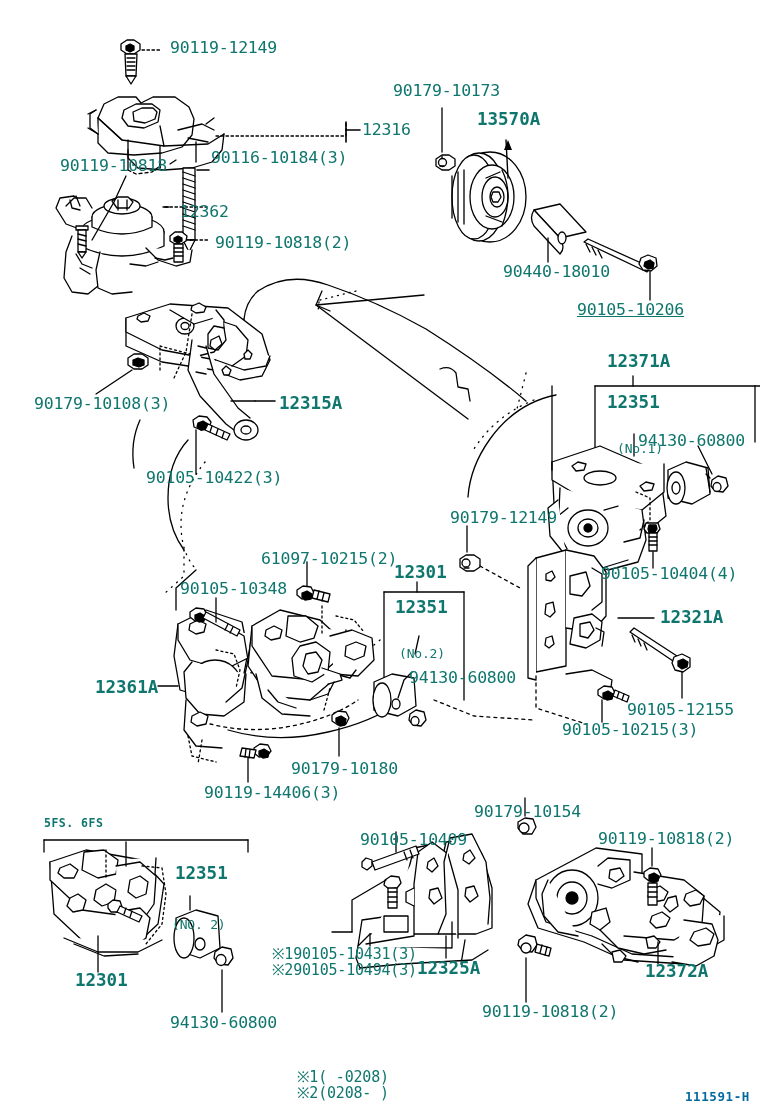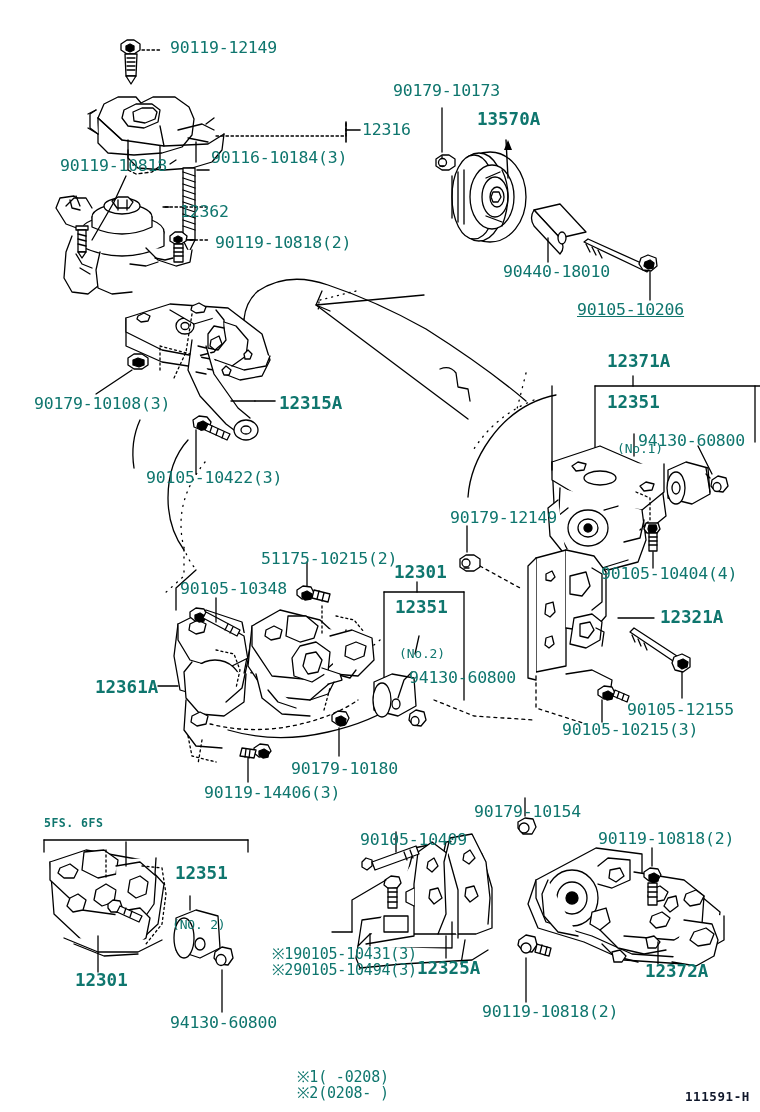--- a/index.html
+++ b/index.html
@@ -47,21 +47,21 @@
   .lbl.marker {
     font-size: 15px;
   }
   .refno {
     position: absolute;
     right: 10px;
     bottom: 8px;
     font-size: 12.5px;
     font-weight: bold;
     letter-spacing: 0.6px;
-    color: #0f172a;
+    color: #0369a1;
     font-family: "DejaVu Sans Mono", "Liberation Mono", monospace;
   }
 </style>
 </head>
 <body>
 
 <div id="page">
 
   <svg id="art" viewBox="0 0 760 1112" xmlns="http://www.w3.org/2000/svg">
     <g fill="none" stroke="#000" stroke-width="1.3" stroke-linejoin="round" stroke-linecap="round">
@@ -564,21 +564,21 @@
   <div class="lbl bold" style="left:607px; top:394px;">12351</div>
   <div class="lbl small" style="left:617px; top:415px;">(No.1)</div>
   <div class="lbl" style="left:638px; top:433px;">94130-60800</div>
 
   <div class="lbl" style="left:450px; top:510px;">90179-12149</div>
   <div class="lbl" style="left:601px; top:566px;">90105-10404(4)</div>
   <div class="lbl bold" style="left:660px; top:609px;">12321A</div>
   <div class="lbl" style="left:627px; top:702px;">90105-12155</div>
   <div class="lbl" style="left:562px; top:722px;">90105-10215(3)</div>
 
-  <div class="lbl" style="left:261px; top:551px;">51175-10215(2)</div>
+  <div class="lbl" style="left:261px; top:551px;">61097-10215(2)</div>
   <div class="lbl" style="left:180px; top:581px;">90105-10348</div>
   <div class="lbl bold" style="left:394px; top:564px;">12301</div>
   <div class="lbl bold" style="left:395px; top:599px;">12351</div>
   <div class="lbl small" style="left:399px; top:620px;">(No.2)</div>
   <div class="lbl" style="left:409px; top:670px;">94130-60800</div>
   <div class="lbl bold" style="left:95px; top:679px;">12361A</div>
   <div class="lbl" style="left:291px; top:761px;">90179-10180</div>
   <div class="lbl" style="left:204px; top:785px;">90119-14406(3)</div>
 
   <div class="lbl" style="left:474px; top:804px;">90179-10154</div>

